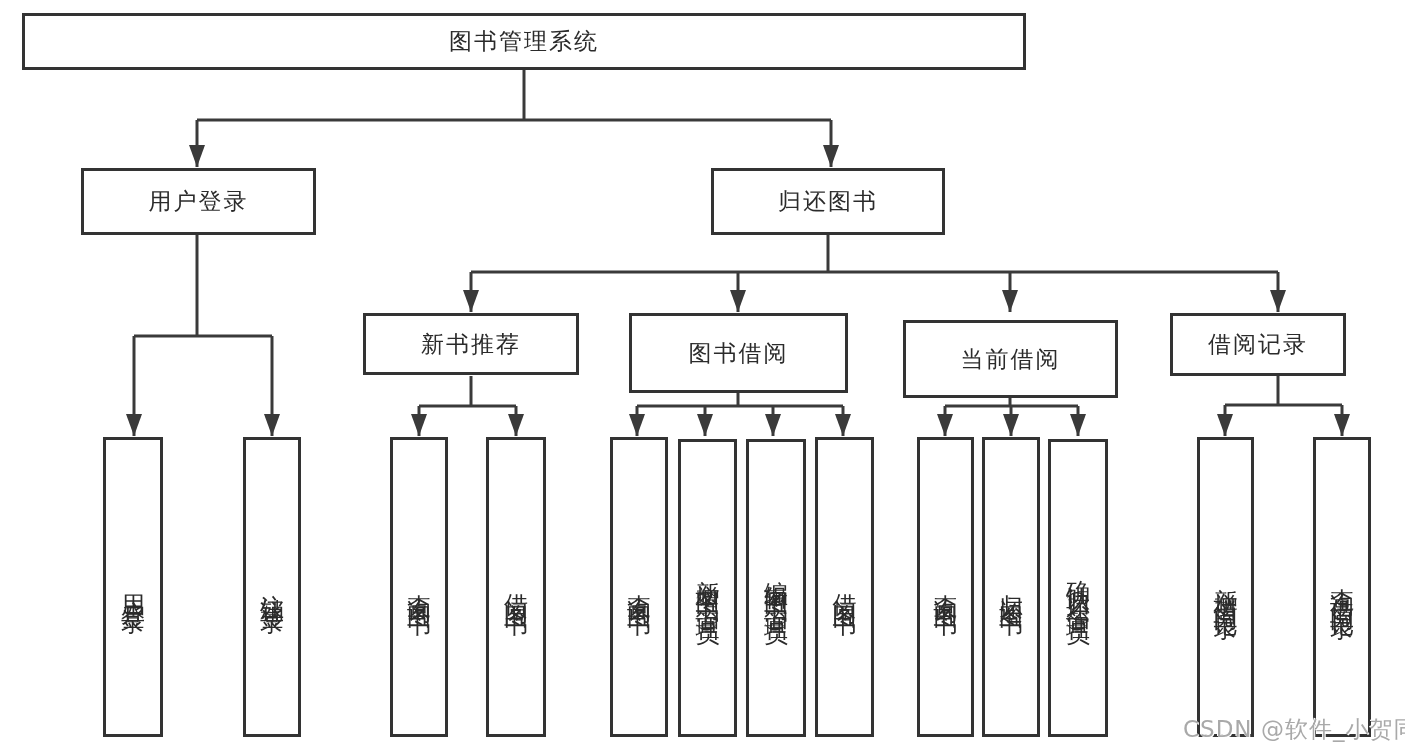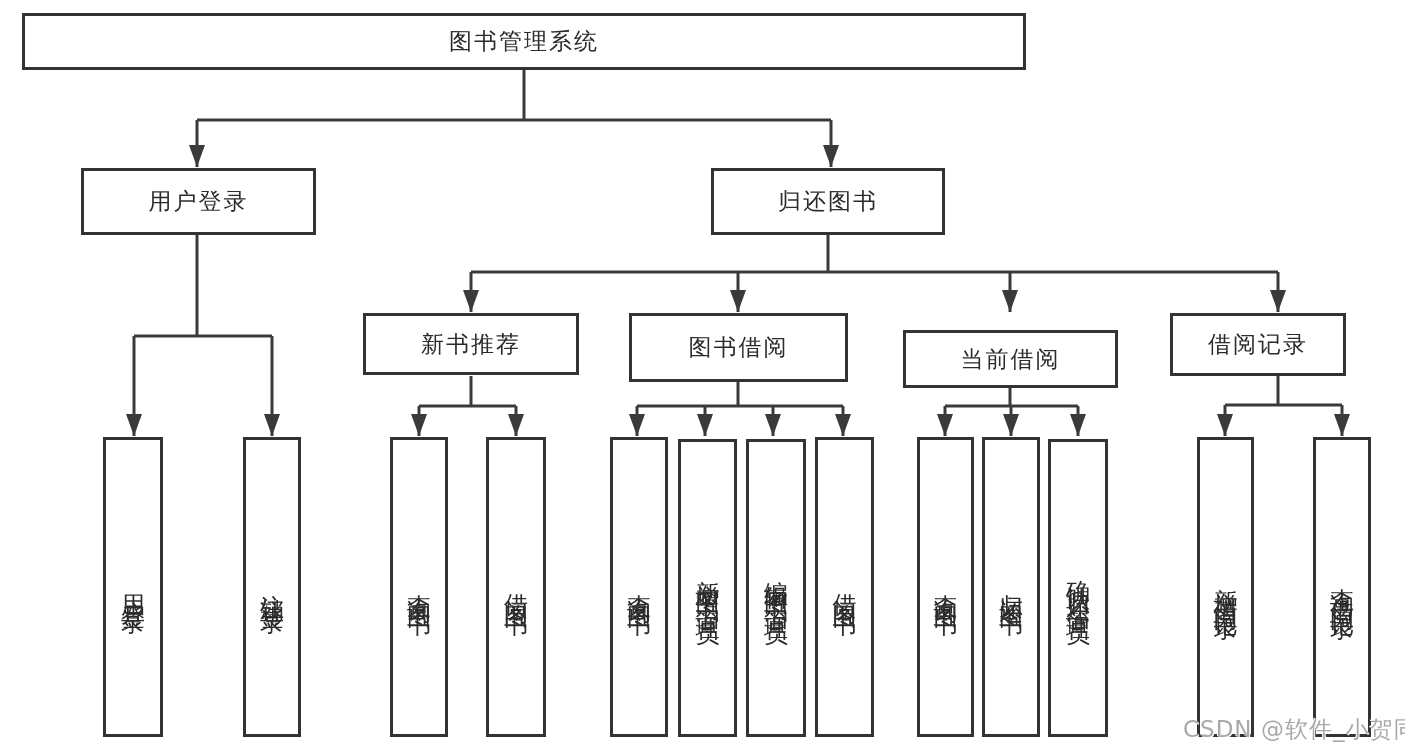--- a/index.html
+++ b/index.html
@@ -95,22 +95,22 @@
       <line x1="1342" y1="405" x2="1342" y2="436" marker-end="url(#arrow)"></line>
     </g>
   </svg>
 
   <div class="box h" style="left:22px;top:13px;width:1004px;height:57px">图书管理系统</div>
 
   <div class="box h" style="left:81px;top:168px;width:235px;height:67px">用户登录</div>
   <div class="box h" style="left:711px;top:168px;width:234px;height:67px">归还图书</div>
 
   <div class="box h" style="left:363px;top:313px;width:216px;height:62px">新书推荐</div>
-  <div class="box h" style="left:629px;top:313px;width:219px;height:69px">图书借阅</div>
-  <div class="box h" style="left:903px;top:330px;width:215px;height:58px">当前借阅</div>
+  <div class="box h" style="left:629px;top:313px;width:219px;height:80px">图书借阅</div>
+  <div class="box h" style="left:903px;top:320px;width:215px;height:78px">当前借阅</div>
   <div class="box h" style="left:1170px;top:313px;width:176px;height:63px">借阅记录</div>
 
   <div class="box v" style="left:103px;top:437px;width:60px;height:300px">用户登录</div>
   <div class="box v" style="left:243px;top:437px;width:58px;height:300px">注销登录</div>
 
   <div class="box v" style="left:390px;top:437px;width:58px;height:300px">查询图书</div>
   <div class="box v" style="left:486px;top:437px;width:60px;height:300px">借阅图书</div>
 
   <div class="box v" style="left:610px;top:437px;width:58px;height:300px">查询图书</div>
   <div class="box v" style="left:678px;top:439px;width:59px;height:298px">新增图书（管理员）</div>

